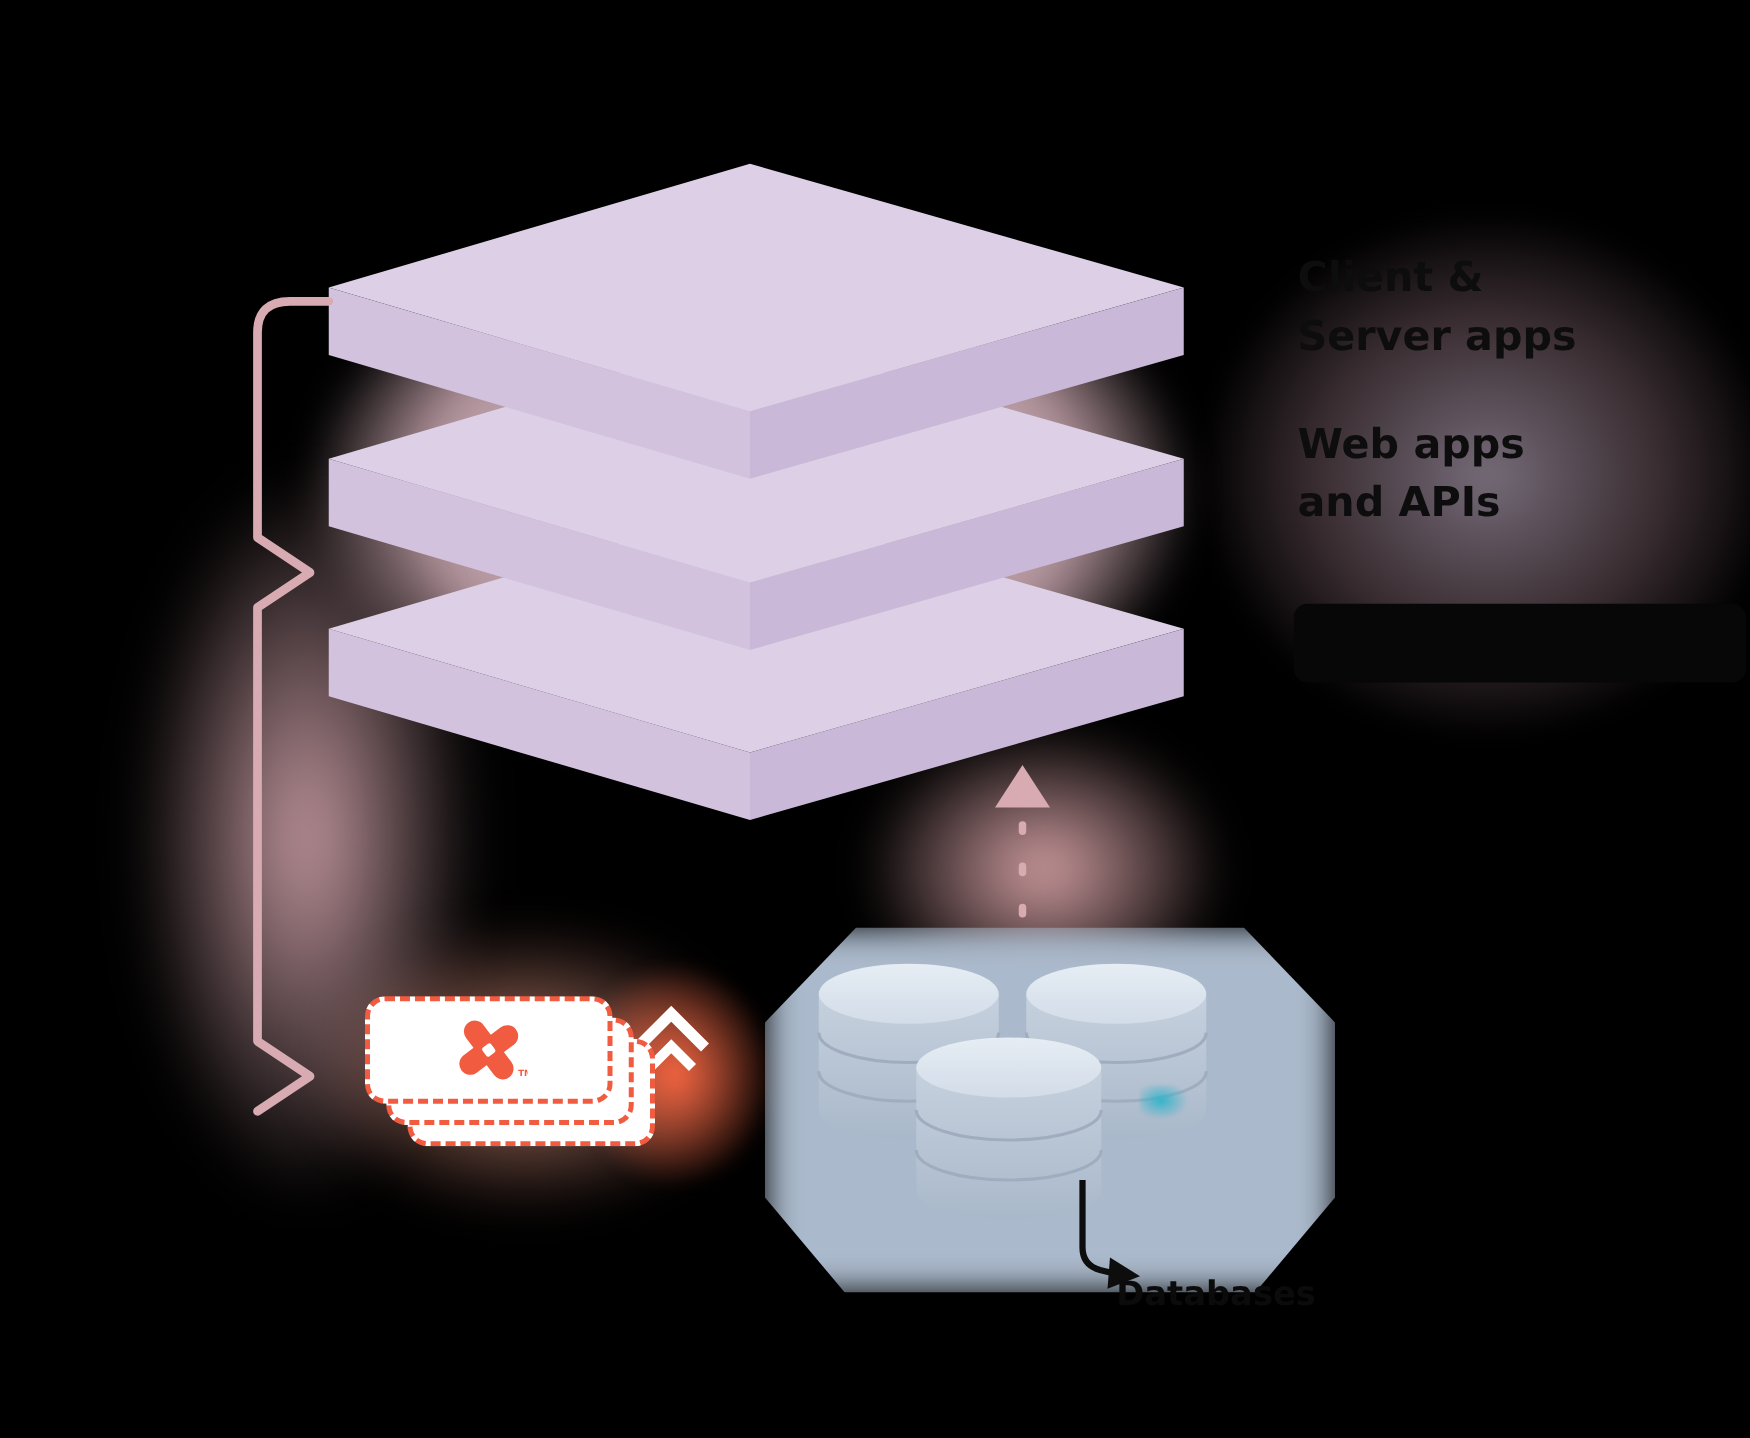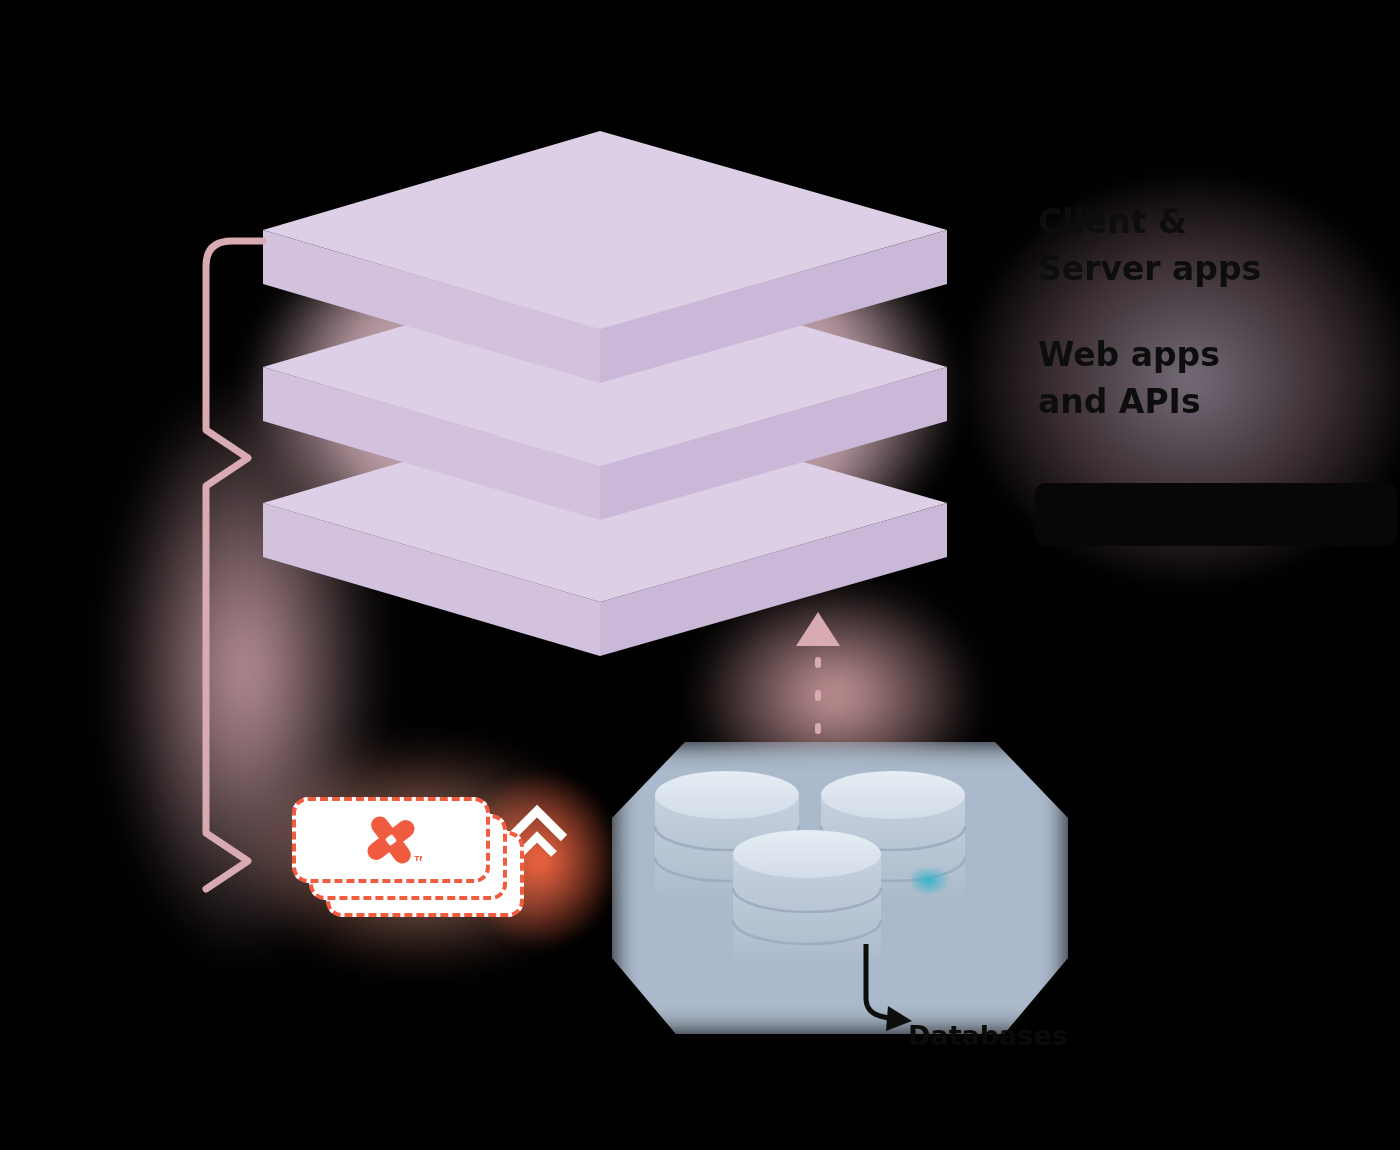--- a/index.html
+++ b/index.html
@@ -34,21 +34,21 @@
     border:4px dashed #f15b40;border-radius:16px;box-sizing:border-box;}
   .card.c3{left:326px;top:831px;}
   .card.c2{left:309px;top:814px;}
   .card.c1{left:292px;top:797px;display:flex;align-items:center;justify-content:center;}
   
   .sparkle{left:912px;top:868px;width:48px;height:36px;
     background:radial-gradient(ellipse 60% 55% at 35% 35%, rgba(47,179,201,.95), rgba(47,179,201,0) 75%);
     filter:blur(1px);}
   
   .lbl{position:absolute;color:#0d0d0d;font-weight:700;font-size:33px;line-height:47px;white-space:pre-line;}
-  .lbl-bottom{position:absolute;color:#0b0b0b;font-weight:700;font-size:27px;margin-left:15px;}
+  .lbl-bottom{position:absolute;color:#0b0b0b;font-weight:700;font-size:27px;}
   .pill{position:absolute;left:1035px;top:483px;width:362px;height:63px;background:#070707;border-radius:11px;}
   svg{display:block;}
 </style>
 </head>
 <body>
 
 <div id="stage">
 
   <div class="glow glow-labels"></div>
   <div class="glow glow-slabs"></div>

